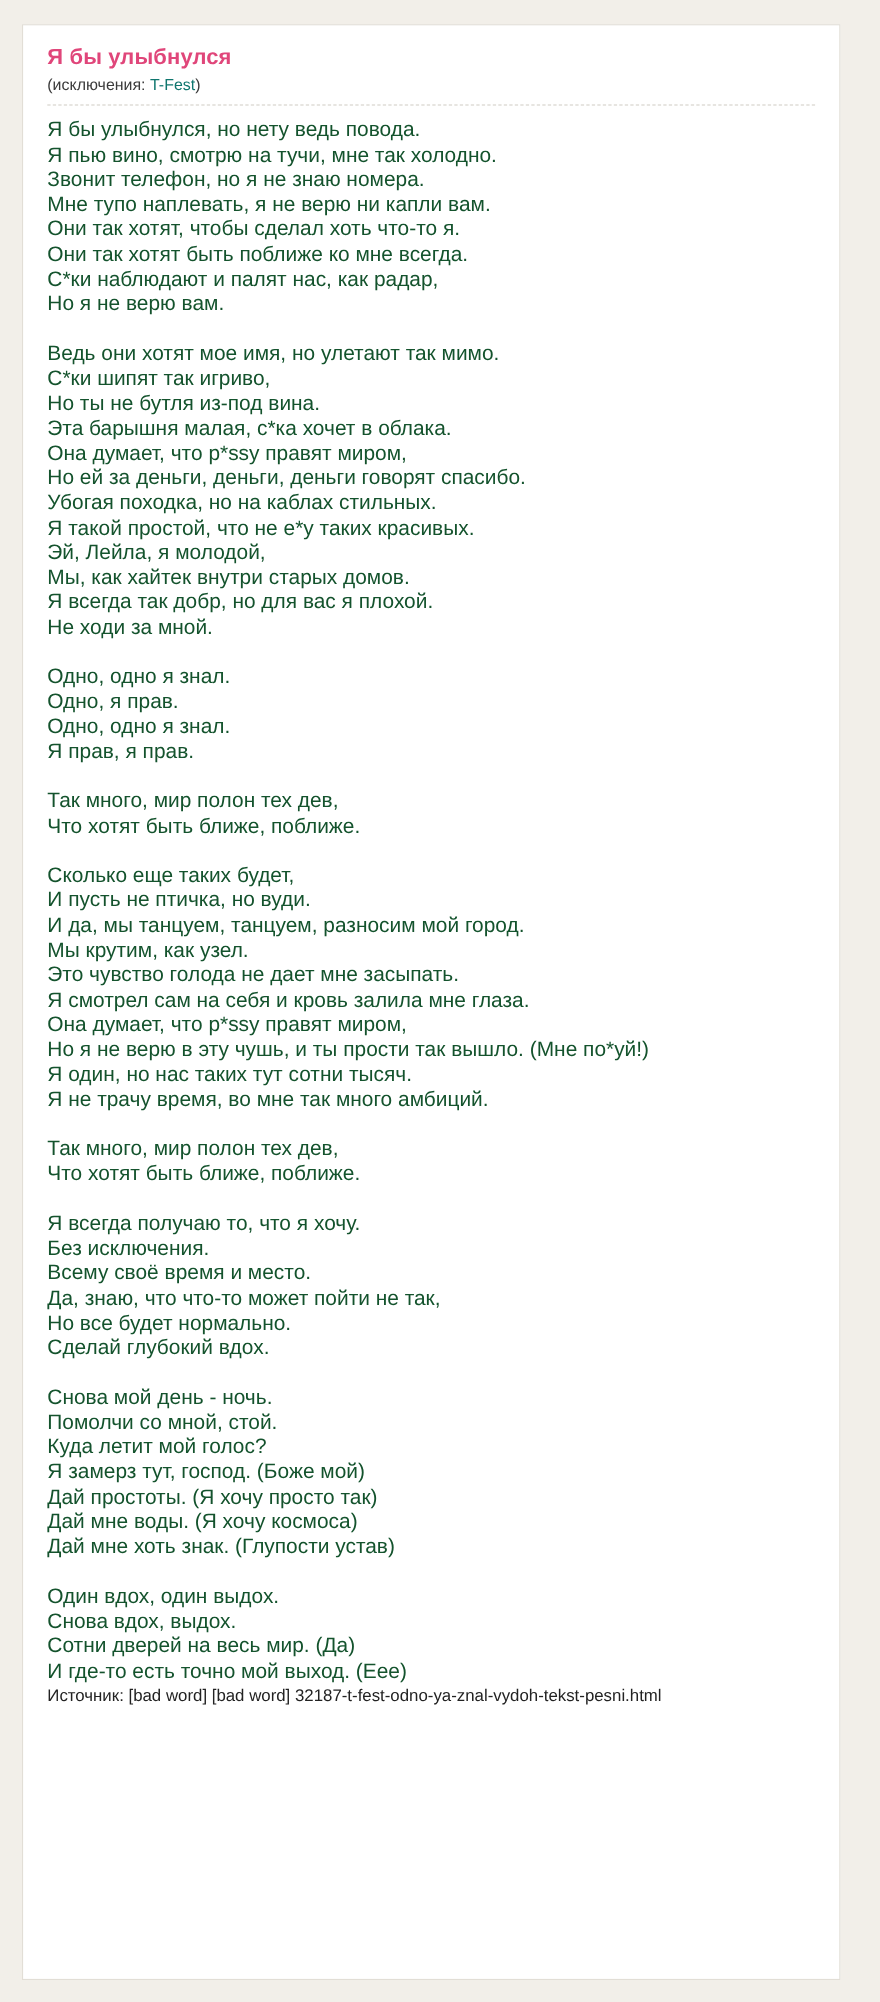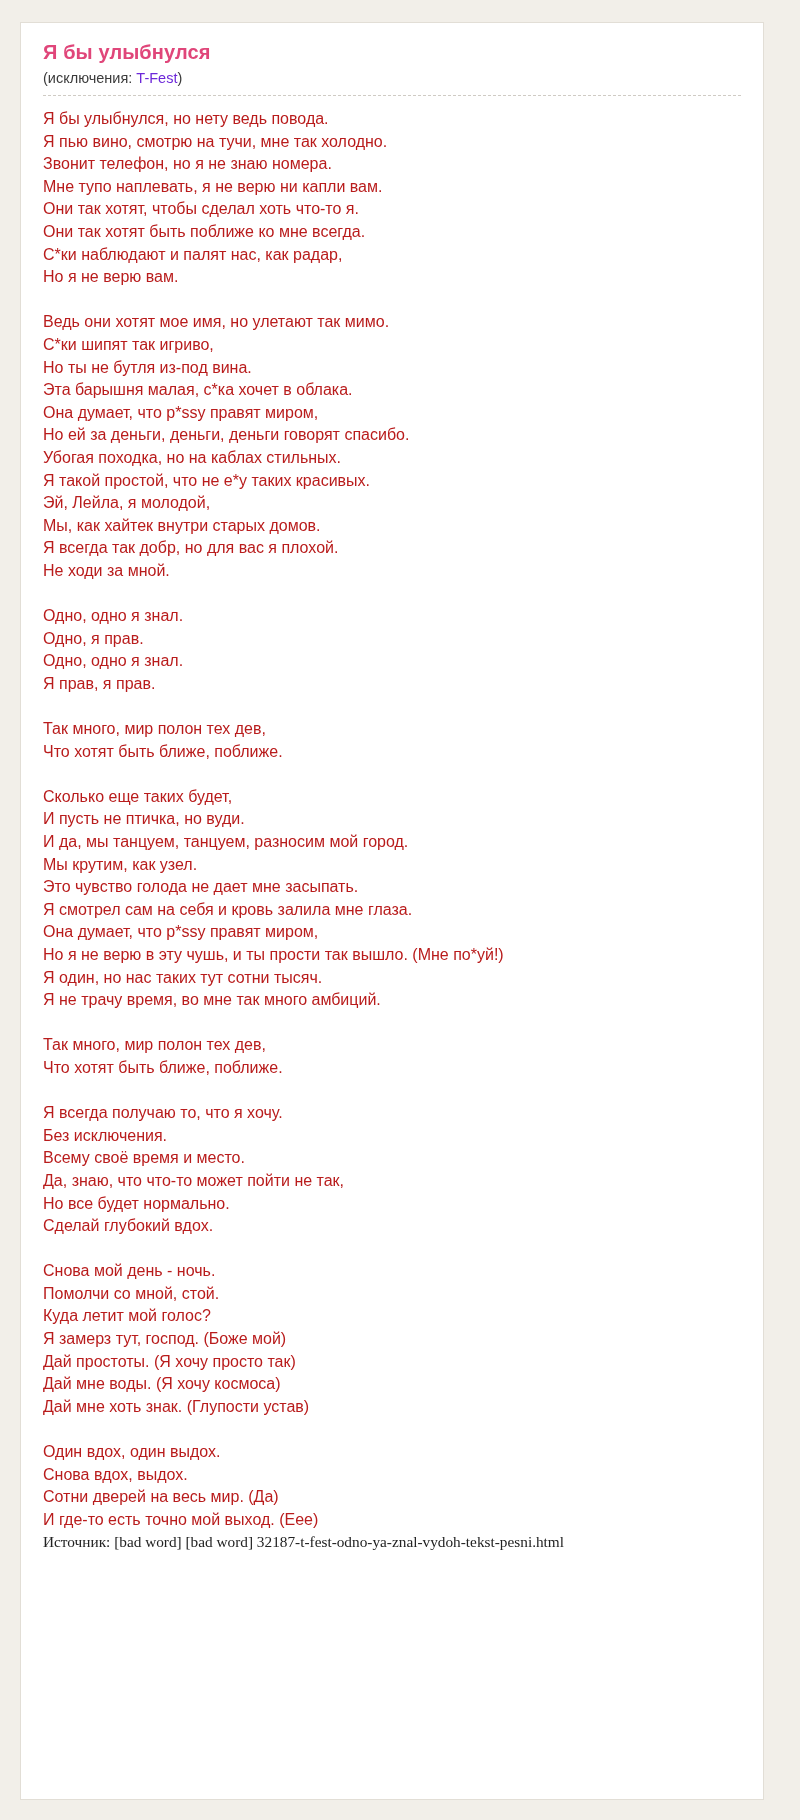--- a/index.html
+++ b/index.html
@@ -32,44 +32,43 @@
     font-weight: bold;
     margin: 0 0 6px 0;
     letter-spacing: 0.1px;
   }
   .performer-line {
     font-size: 14.5px;
     color: #3b3b3b;
     margin: 0 0 9px 0;
   }
   .performer-line .artist-link {
-    color: #6d28d9;
+    color: #0f766e;
     text-decoration: none;
   }
   .divider {
     border: 0;
     border-top: 1px dashed #cfcbc4;
     margin: 0 0 12px 0;
   }
   .lyrics {
-    font-size: 16px;
+    font-size: 19px;
     line-height: 22.6px;
-    color: #b91c1c;
+    color: #14532d;
     white-space: pre-wrap;
     margin: 0;
     font-family: "Liberation Sans", sans-serif;
   }
   .source-line {
     font-size: 15.3px;
     line-height: 22.6px;
     color: #222222;
     margin: 0;
     padding-top: 0px;
     word-break: break-word;
-    font-family: Liberation Serif, serif;
   }
 </style>
 </head>
 <body>
 
 <div class="page">
   <div class="sheet">
 
     <h1 class="song-title">Я бы улыбнулся</h1>
 

